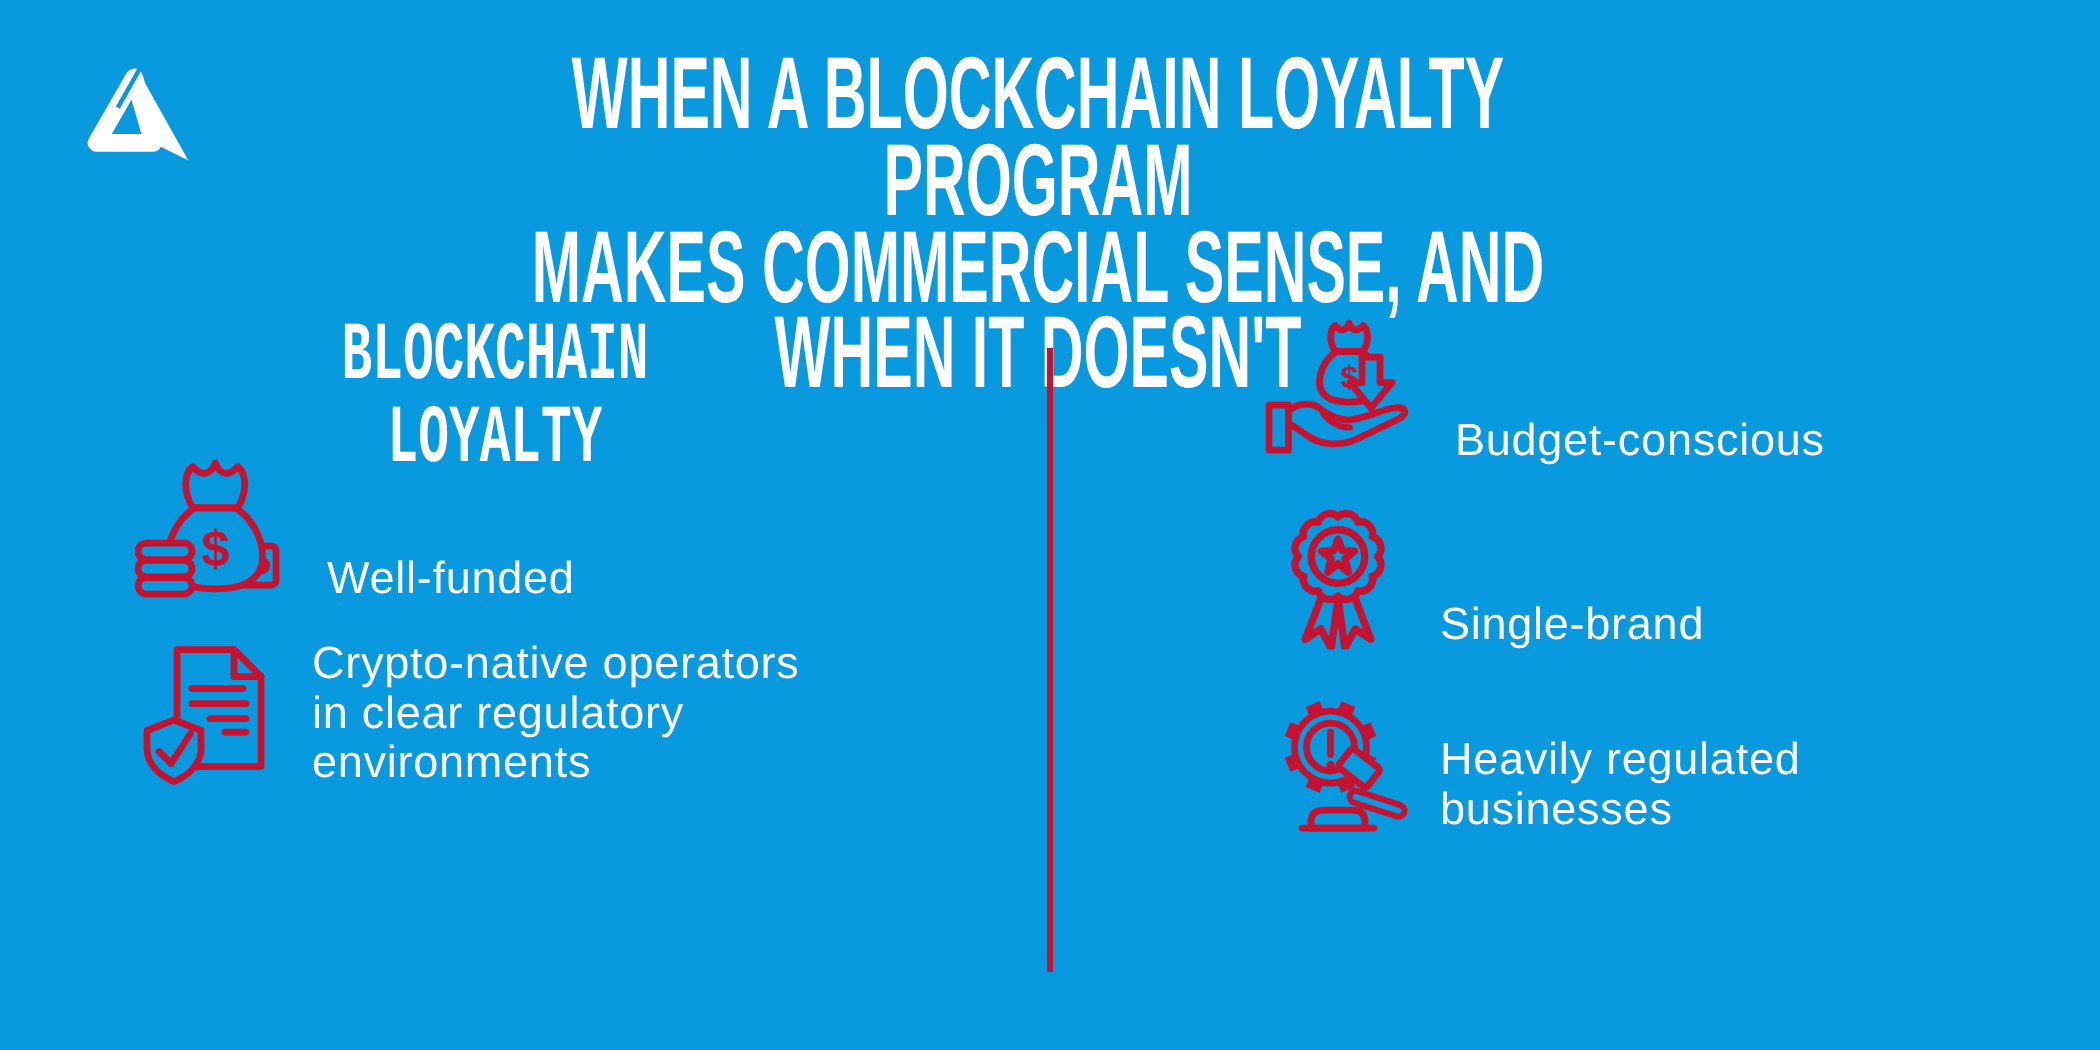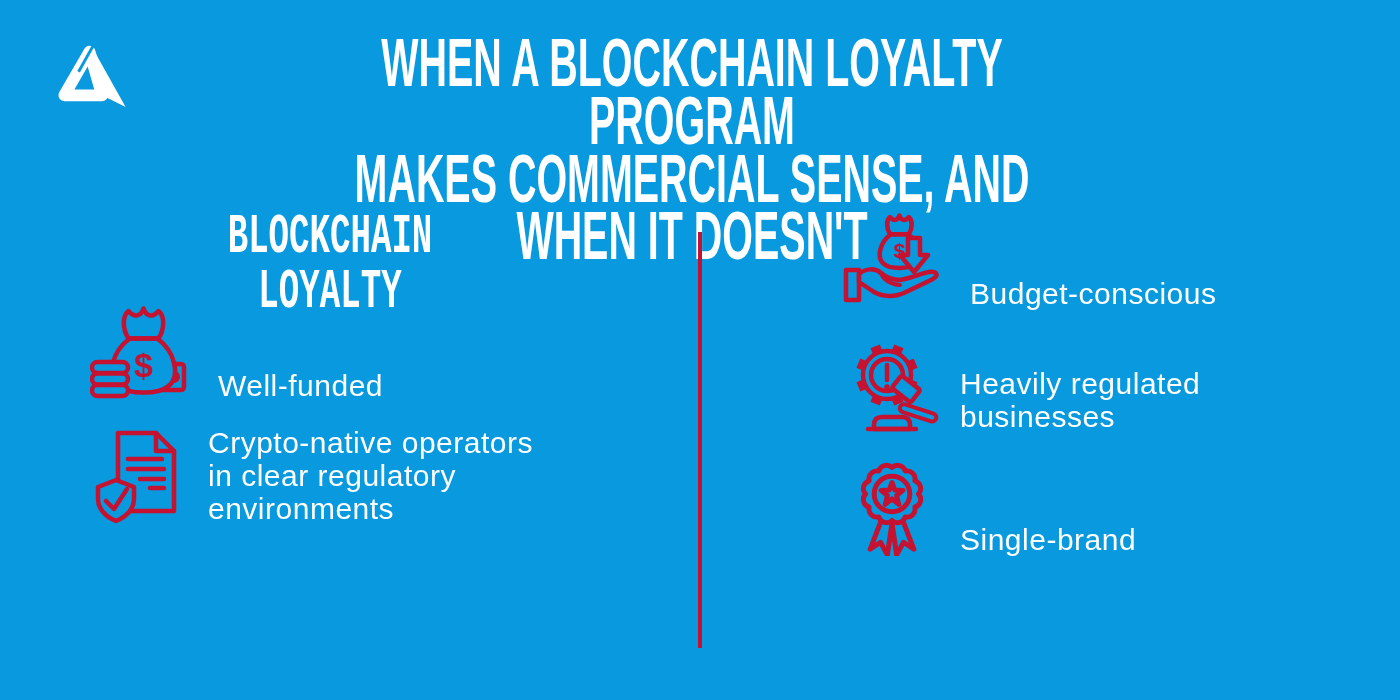--- a/index.html
+++ b/index.html
@@ -137,36 +137,36 @@
           <path class="ric ko" d="M66,28 H78 V45 H86 L72,62 L58,45 H66 Z" stroke-width="4.5"></path>
           <rect class="ric ko" x="4" y="60" width="13" height="30" stroke-width="4.5"></rect>
           <path class="ric ko" d="M17,64 C24,58 33,58 39,63 C45,68 52,70 58,70 C70,68 80,63 87,62 C95,61 97,65 91,69 L64,82 C52,88 38,87 29,80 L17,72 Z" stroke-width="4.5"></path>
           <path class="ric" d="M39,63 C41,70 50,75 58,75" stroke-width="4"></path>
         </svg>
         <div class="label">Budget-conscious</div>
       </div>
 
       <div class="item">
         <svg class="icon" viewBox="0 0 100 100">
+          <use href="#rosette" width="100" height="100" transform="translate(-7.5,-10.3) scale(1.15)" stroke-width="4.3"></use>
+        </svg>
+        <div class="label">Single-brand</div>
+      </div>
+
+      <div class="item">
+        <svg class="icon" viewBox="0 0 100 100">
           <path class="teeth" d="M67.2,51.2 L73.6,53.9 M54.2,64.2 L56.9,70.6 M35.8,64.2 L33.1,70.6 M22.8,51.2 L16.4,53.9 M22.8,32.8 L16.4,30.1 M35.8,19.8 L33.1,13.4 M54.2,19.8 L56.9,13.4 M67.2,32.8 L73.6,30.1"></path>
           <circle class="ric ko" cx="45" cy="42" r="24" stroke-width="4.5"></circle>
           <circle class="ric" cx="45" cy="42" r="16" stroke-width="4.5"></circle>
           <line class="ric" x1="45" y1="32" x2="45" y2="47" stroke-width="4.5"></line>
           <circle class="fillred" cx="45" cy="54" r="2.8"></circle>
           <rect class="ric ko" x="52" y="48" width="24" height="16" rx="2" stroke-width="4.5" transform="rotate(38 64 56)"></rect>
           <rect class="ric ko" x="58" y="70" width="38" height="8" rx="4" stroke-width="4" transform="rotate(18 58 74)"></rect>
           <path class="ric ko" d="M32,96 V92 Q32,84 40,84 H60 Q68,84 68,92 V96 Z" stroke-width="4.5"></path>
           <line class="ric" x1="26" y1="96" x2="74" y2="96" stroke-width="4.5"></line>
         </svg>
         <div class="label">Heavily regulated
 businesses</div>
       </div>
-
-      <div class="item">
-        <svg class="icon" viewBox="0 0 100 100">
-          <use href="#rosette" width="100" height="100" transform="translate(-7.5,-10.3) scale(1.15)" stroke-width="4.3"></use>
-        </svg>
-        <div class="label">Single-brand</div>
-      </div>
     </section>
 
   </div>
 </div>
 
 </body></html>

